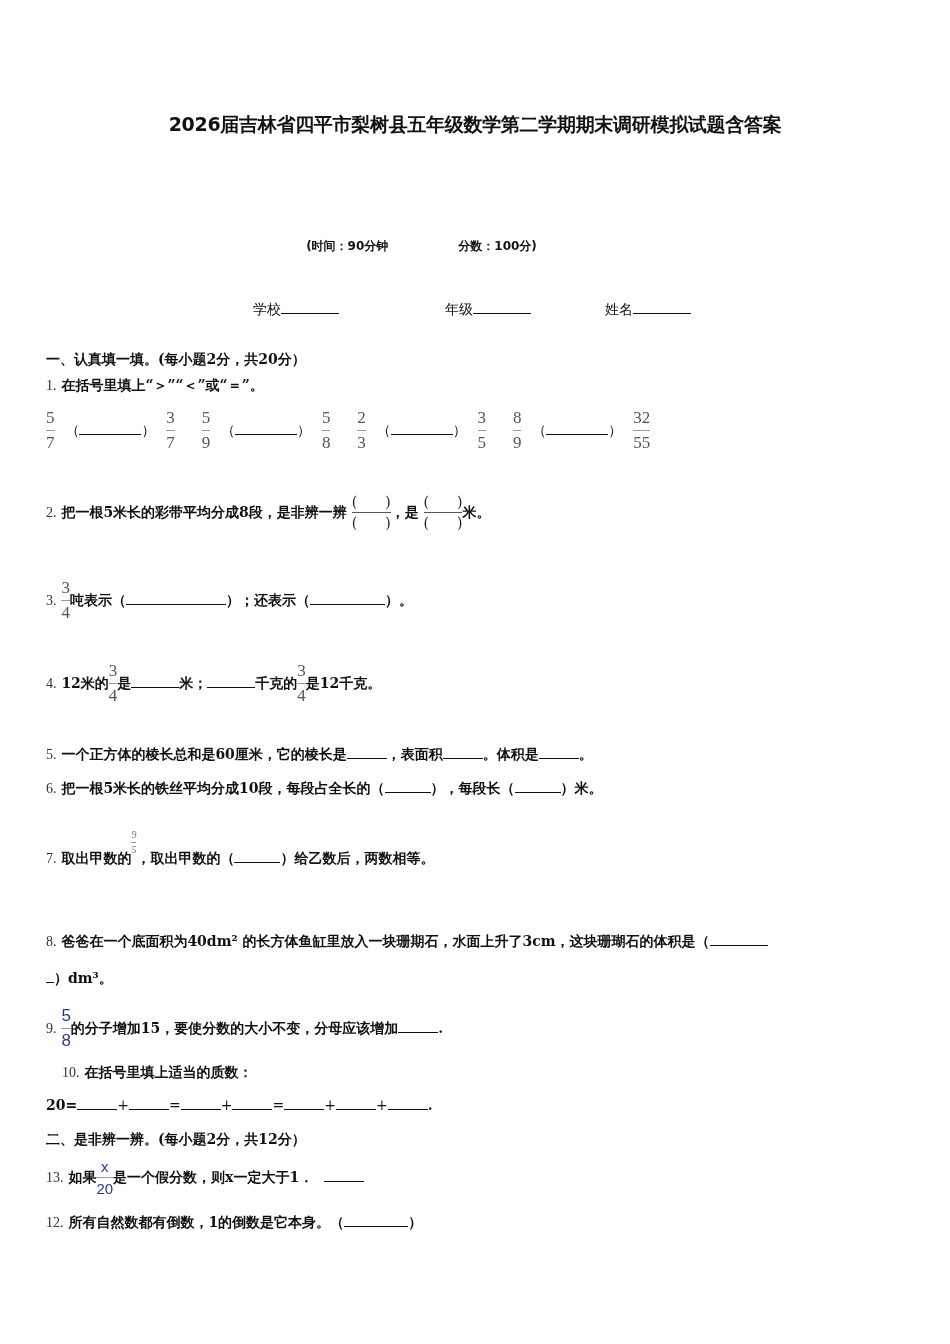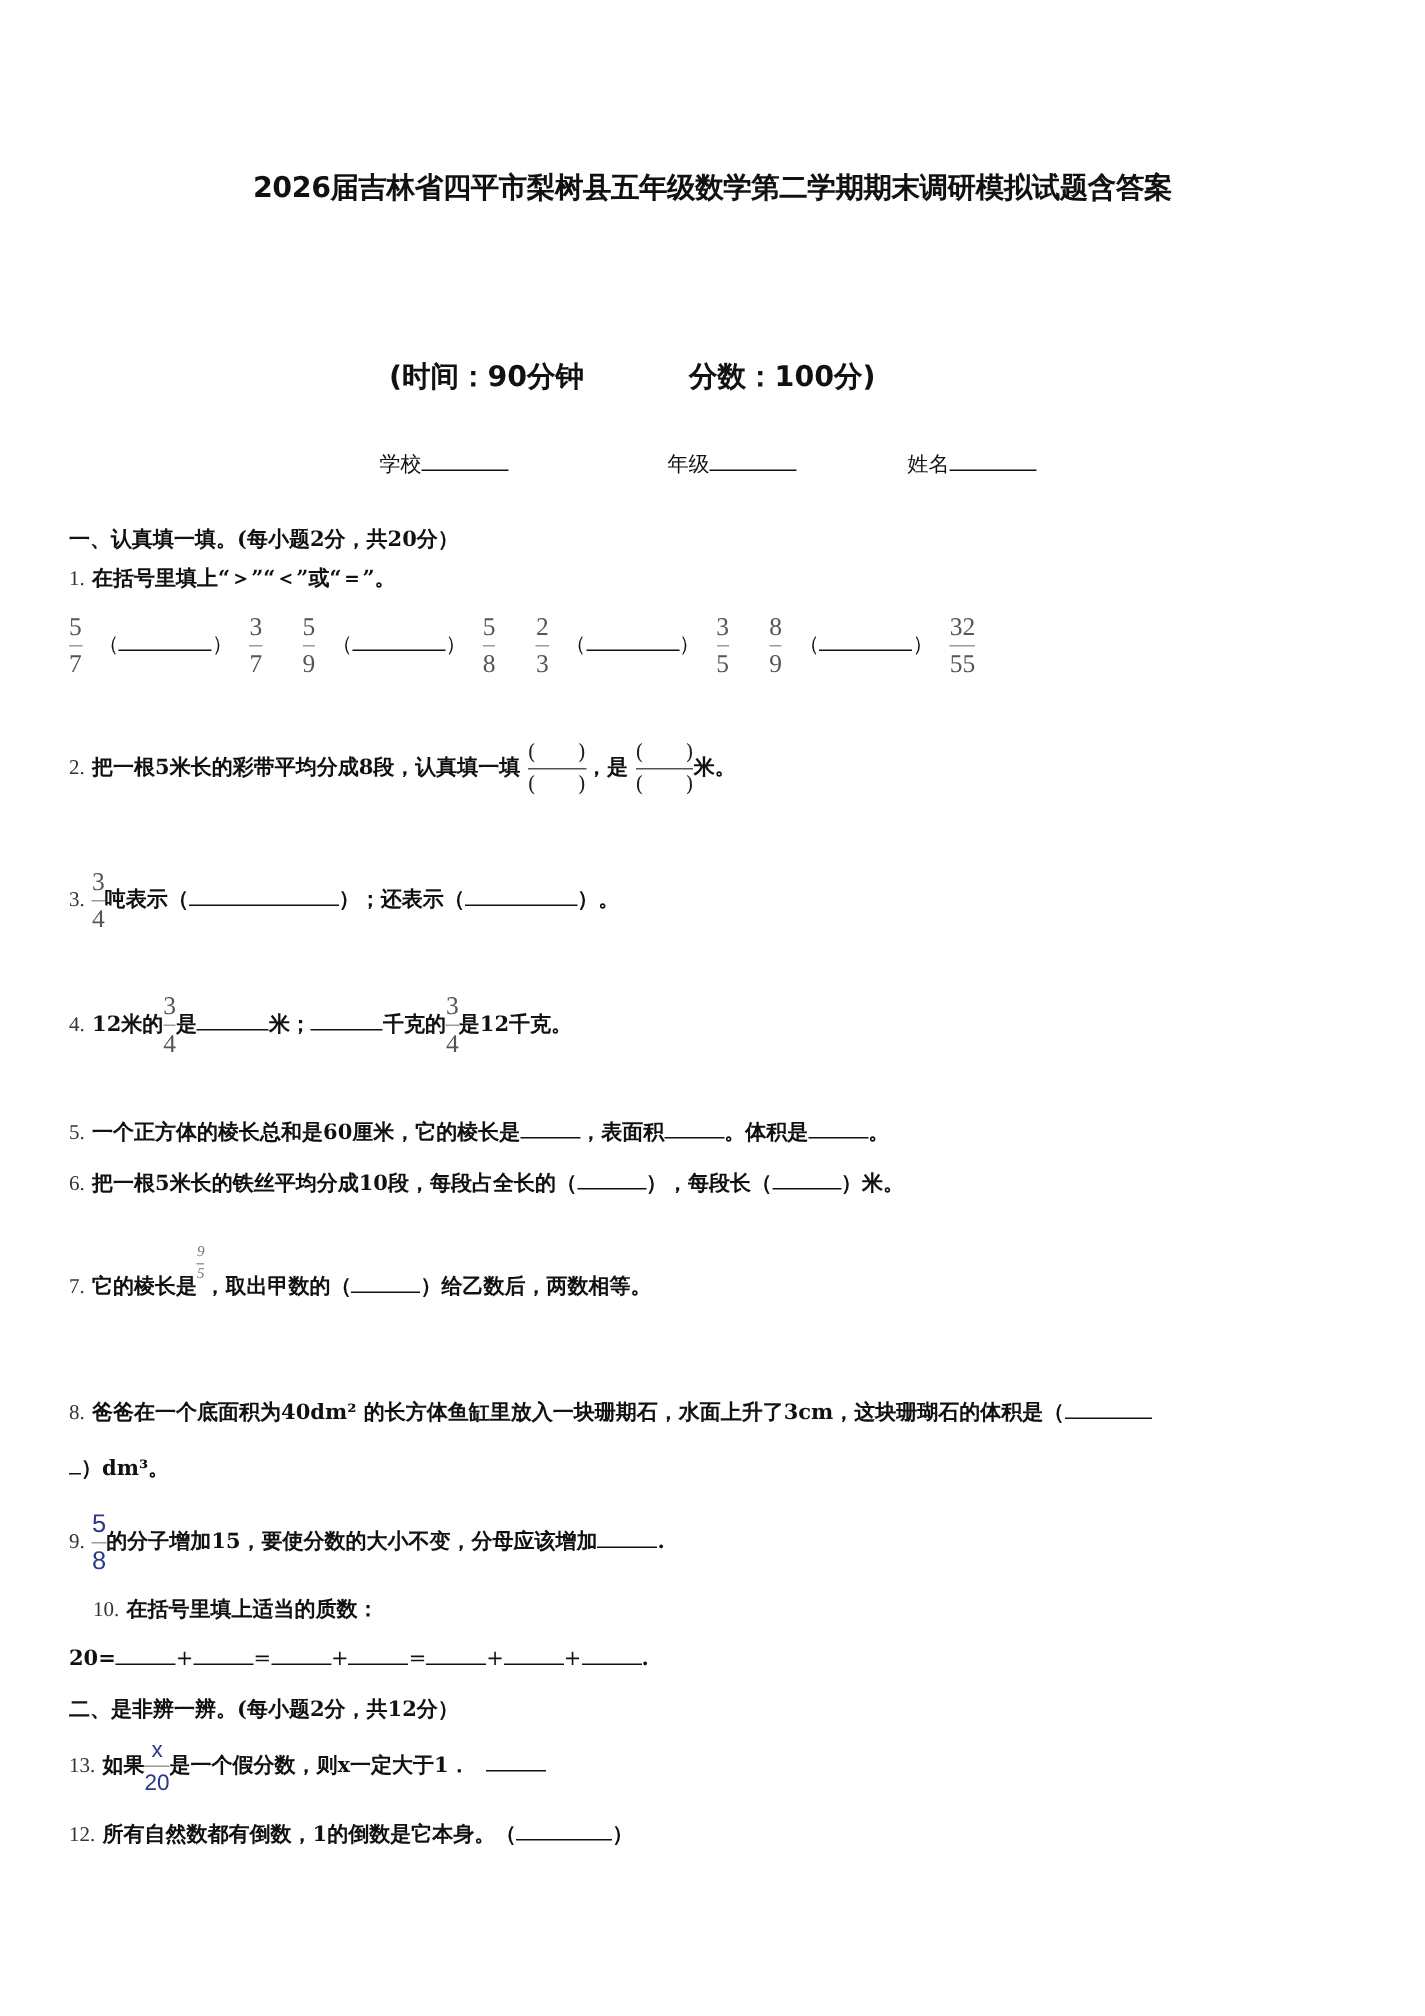--- a/index.html
+++ b/index.html
@@ -4,21 +4,21 @@
 <style>
   html, body { margin: 0; padding: 0; background: #ffffff; }
   body { width: 950px; height: 1344px; position: relative; overflow: hidden;
          font-family: "DejaVu Serif", "Liberation Serif", serif; color: #111; }
   .abs { position: absolute; white-space: nowrap; }
   .title { top: 112px; left: 0; width: 950px; text-align: center;
            font-family: "DejaVu Sans", "Liberation Sans", sans-serif;
            font-weight: bold; font-size: 19px; letter-spacing: -0.3px; }
   .subtitle { top: 238px; left: 0; width: 843px; text-align: center;
               font-family: "DejaVu Sans", "Liberation Sans", sans-serif;
-              font-weight: bold; font-size: 19px; }
+              font-weight: bold; font-size: 12px; }
   .subtitle .gap { display: inline-block; width: 70px; }
   .info { top: 301px; font-family: "DejaVu Sans", "Liberation Sans", sans-serif; font-size: 14px; }
   .line { font-size: 14px; font-weight: bold; }
   .num { font-weight: normal; font-family: "Liberation Serif", serif; color: #333; font-size: 14px; }
   .blank { display: inline-block; border-bottom: 1px solid #111; height: 12px; vertical-align: baseline; }
   .frac { display: inline-flex; flex-direction: column; align-items: center; vertical-align: middle;
           font-family: "Liberation Serif", serif; font-weight: normal; color: #555; font-size: 17px; line-height: 20px; }
   .frac .bar { height: 1px; background: #999; align-self: stretch; margin: 2px 0; }
   .frac-blue { color: #2a3a8a; font-family: "Liberation Sans", sans-serif; }
   .frac-small { font-size: 10px; line-height: 10px; color: #777; font-style: italic; }
@@ -88,21 +88,21 @@
   <span style="margin-left:6px;font-weight:normal">（</span><span class="blank" style="width:62px"></span><span style="font-weight:normal">）</span>
   <span class="frac" style="margin-left:6px">
       <span>32</span>
       <span class="bar"></span>
       <span>55</span>
     </span>
 </div>
 
 <div class="abs line" style="top:493px;left:46px">
   <span class="num">2.</span>
-  <span>把一根5米长的彩带平均分成8段，认真填一填</span>
+  <span>把一根5米长的彩带平均分成8段，是非辨一辨</span>
   <span class="pfrac">
       <span>(　　)</span>
       <span class="bar"></span>
       <span>(　　)</span>
     </span><span>，是</span>
   <span class="pfrac">
       <span>(　　)</span>
       <span class="bar"></span>
       <span>(　　)</span>
     </span><span>米。</span>
@@ -135,21 +135,21 @@
   <span>一个正方体的棱长总和是60厘米，它的棱长是</span><span class="blank" style="width:40px"></span><span>，表面积</span><span class="blank" style="width:40px"></span><span>。体积是</span><span class="blank" style="width:40px"></span><span>。</span>
 </div>
 
 <div class="abs line" style="top:780px;left:46px">
   <span class="num">6.</span>
   <span>把一根5米长的铁丝平均分成10段，每段占全长的（</span><span class="blank" style="width:46px"></span><span>），每段长（</span><span class="blank" style="width:46px"></span><span>）米。</span>
 </div>
 
 <div class="abs line" style="top:846px;left:46px">
   <span class="num">7.</span>
-  <span>它的棱长是</span><span class="frac frac-small" style="position:relative;top:-16px">
+  <span>取出甲数的</span><span class="frac frac-small" style="position:relative;top:-16px">
       <span>9</span>
       <span class="bar"></span>
       <span>5</span>
     </span><span>，取出甲数的（</span><span class="blank" style="width:46px"></span><span>）给乙数后，两数相等。</span>
 </div>
 
 <div class="abs line" style="top:933px;left:46px">
   <span class="num">8.</span>
   <span>爸爸在一个底面积为40dm² 的长方体鱼缸里放入一块珊期石，水面上升了3cm，这块珊瑚石的体积是（</span><span class="blank" style="width:58px"></span>
 </div>

